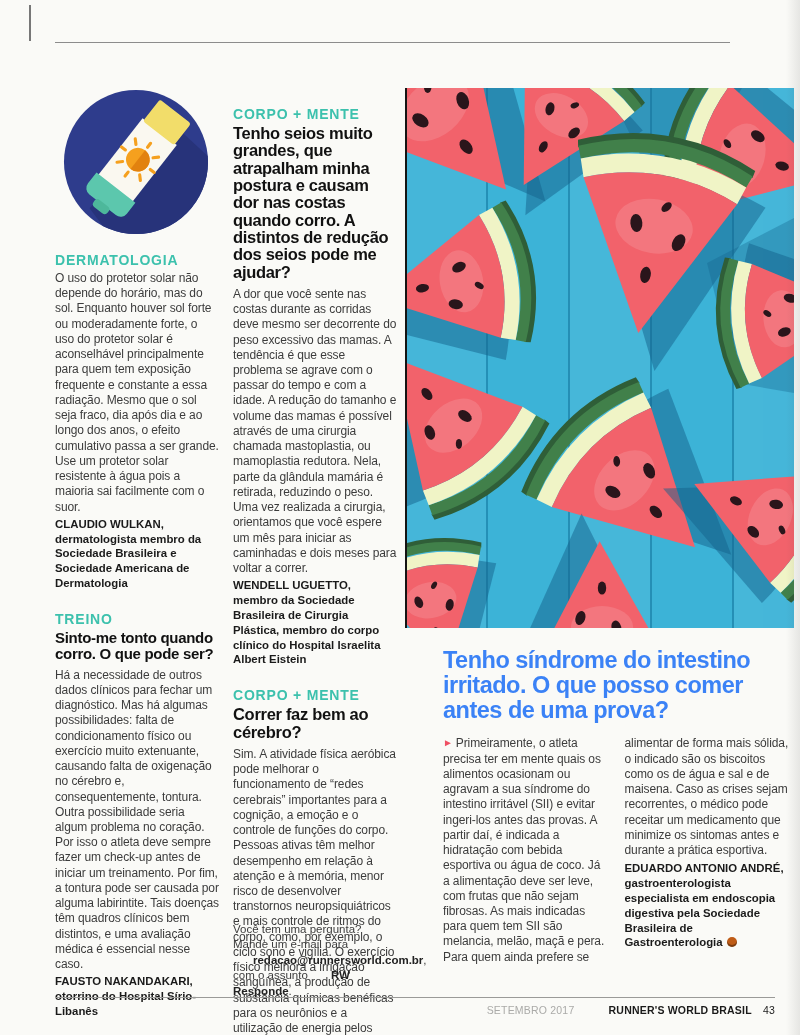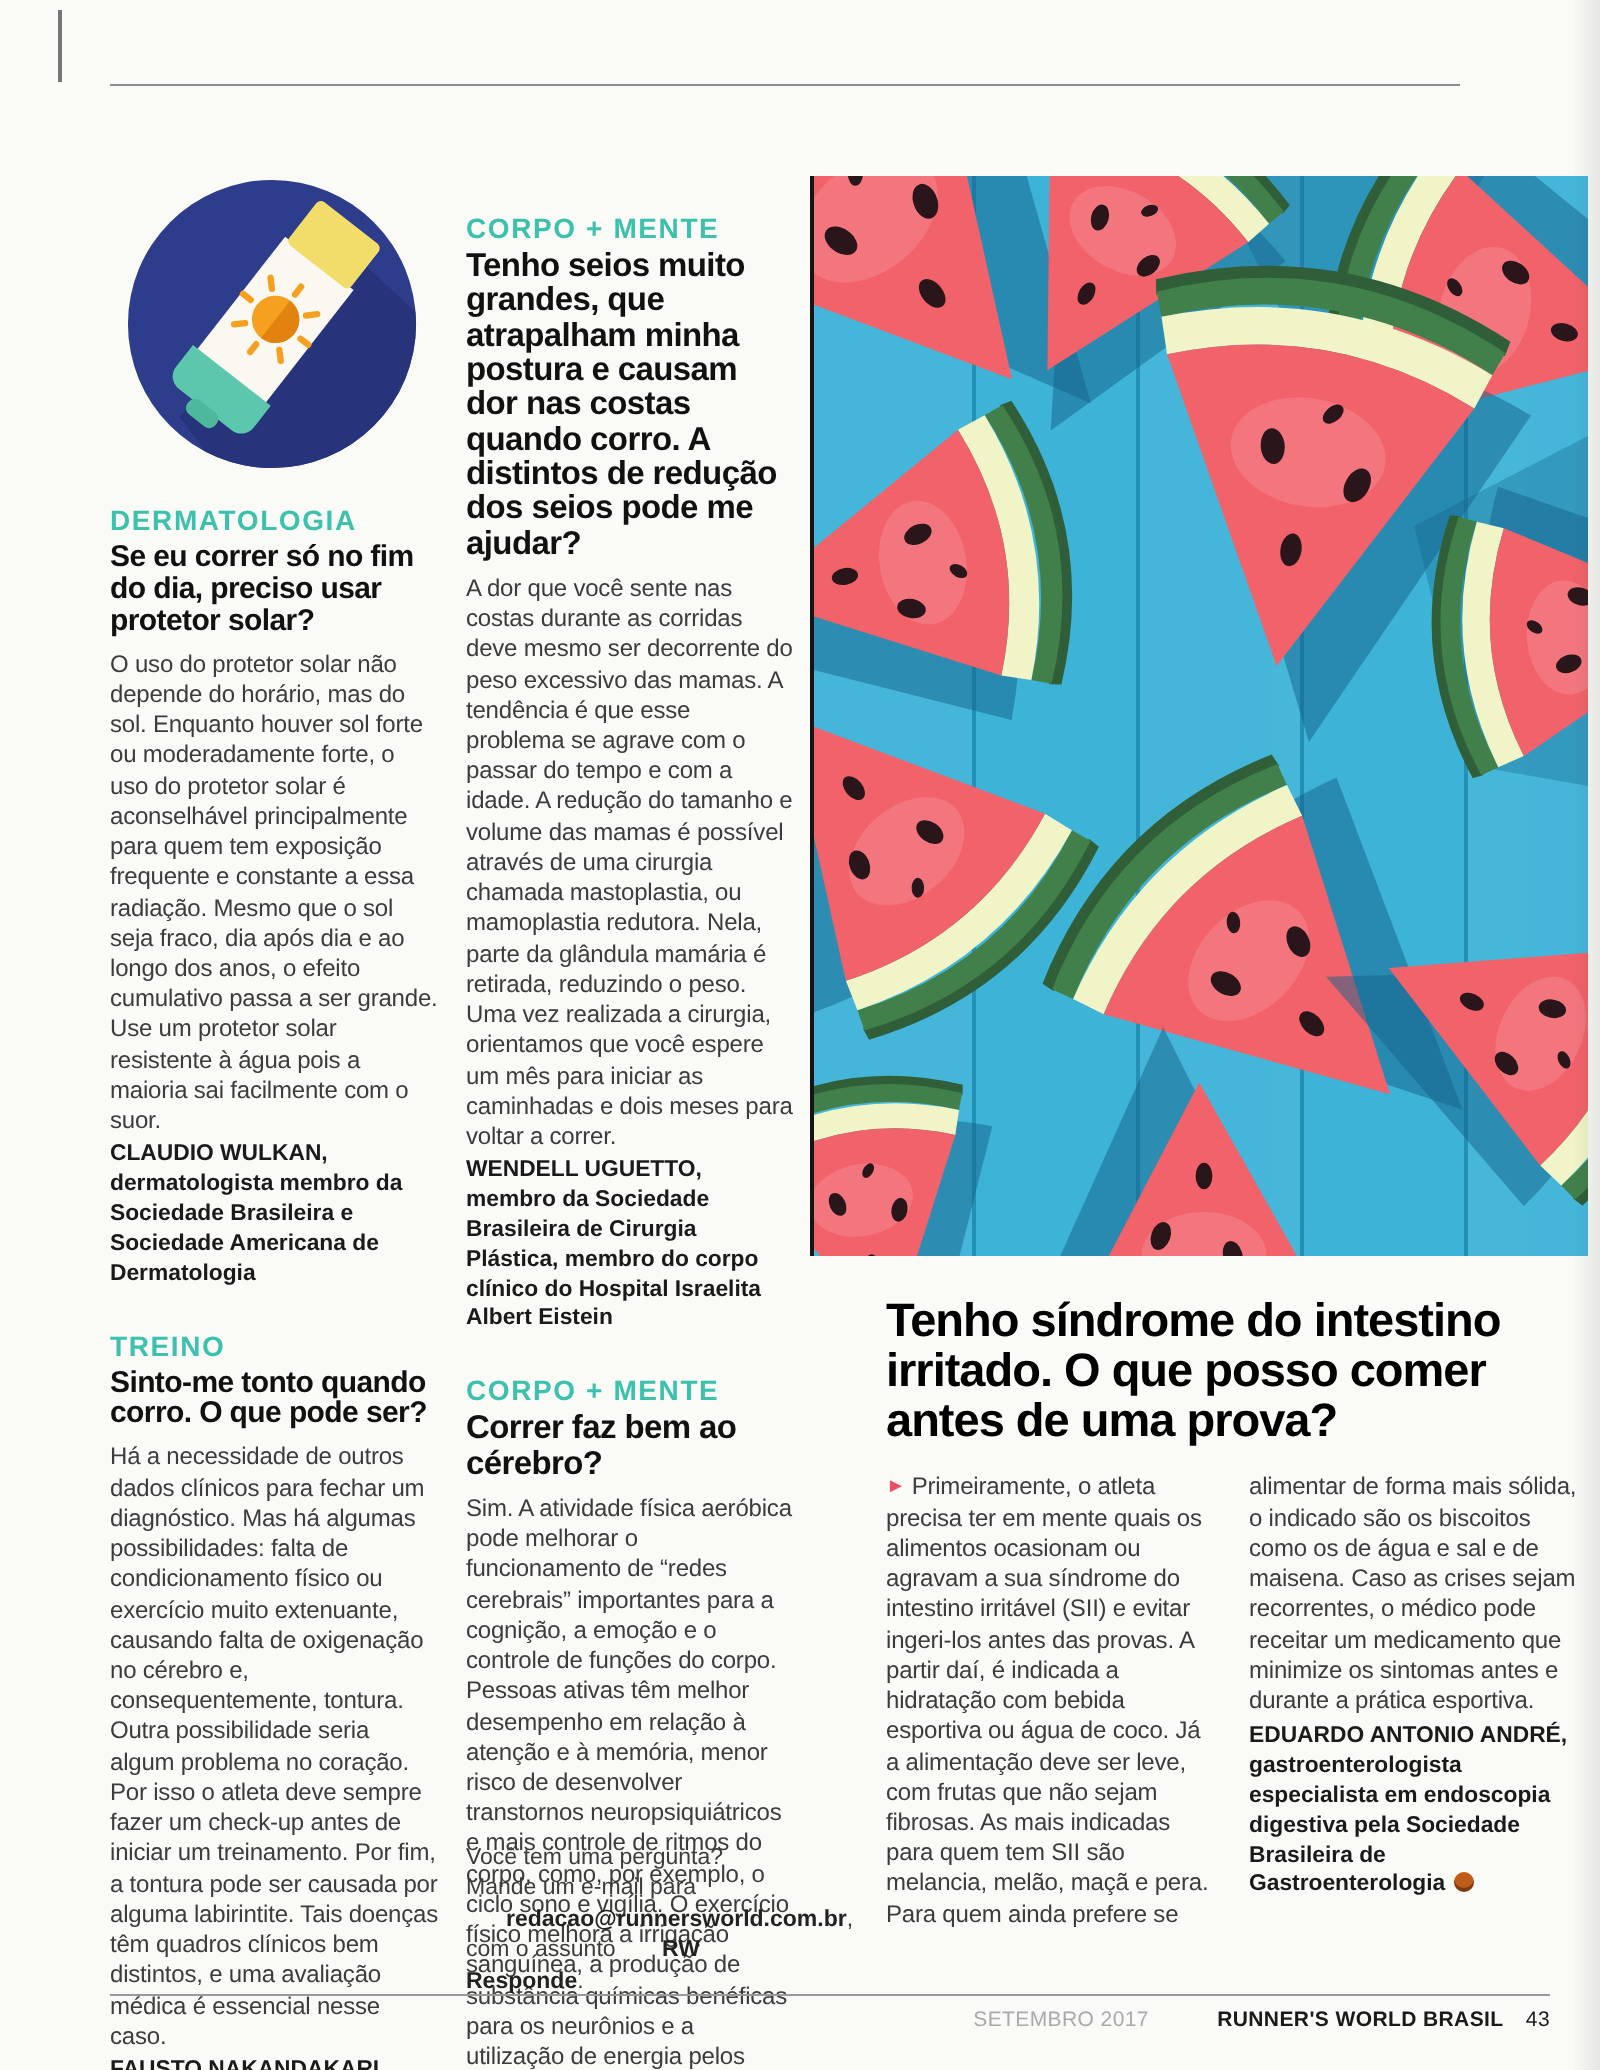--- a/index.html
+++ b/index.html
@@ -33,21 +33,21 @@
           font-size:11.5px;line-height:1.34;color:#3c3c3c;}
   .prompt .b{font-weight:bold;color:#222;padding-left:20px;}
   .prompt-line{display:block;}
 
   .photo{position:absolute;left:405px;top:88px;width:387px;height:540px;
          border-left:2px solid #141414;background:#3cb3d7;}
   .photo svg{display:block;width:100%;height:100%;}
 
   .nutrition{position:absolute;left:443px;top:646px;width:348px;}
   .nut-head{font-size:23.5px;line-height:1.07;font-weight:800;letter-spacing:-.5px;
-            color:#000000;margin:2px 0 0;}
+            color:#3b82f6;margin:2px 0 0;}
   .nut-cols{column-count:2;column-gap:15px;margin-top:13px;}
   .nut-cols p.body{margin:0 0 3px;}
   .arrow{color:#ef4f63;font-size:10px;vertical-align:1px;margin-right:3px;}
   .endmark{display:inline-block;width:10px;height:10px;border-radius:50%;
            background:#bf5c17;box-shadow:inset 0 -2px 0 rgba(0,0,0,.35);
            vertical-align:-1px;margin-left:4px;}
 
   .footer{position:absolute;left:55px;right:25px;top:1004px;text-align:right;
           font-size:10.5px;letter-spacing:.2px;color:#aaaaa8;}
   .f-mag{font-weight:bold;color:#1a1a1a;margin-left:7px;padding-left:24px;}
@@ -89,21 +89,20 @@
               <line x1="60" y1="87" x2="64" y2="83"></line>
                 <line x1="86" y1="61" x2="90" y2="57"></line>
             </g>
           </g>
         </g>
       </svg>
     </div>
 
     <section class="qa">
       <div class="kicker">DERMATOLOGIA</div>
-      <h2 class="q">Se eu correr só no fim do dia, preciso usar protetor solar?</h2>
       <p class="body">O uso do protetor solar não depende do horário, mas do sol. Enquanto houver sol forte ou moderadamente forte, o uso do protetor solar é aconselhável principalmente para quem tem exposição frequente e constante a essa radiação. Mesmo que o sol seja fraco, dia após dia e ao longo dos anos, o efeito cumulativo passa a ser grande. Use um protetor solar resistente à água pois a maioria sai facilmente com o suor.</p>
       <p class="credit">CLAUDIO WULKAN, dermatologista membro da Sociedade Brasileira e Sociedade Americana de Dermatologia</p>
     </section>
 
     <section class="qa">
       <div class="kicker">TREINO</div>
       <h2 class="q">Sinto-me tonto quando corro. O que pode ser?</h2>
       <p class="body">Há a necessidade de outros dados clínicos para fechar um diagnóstico. Mas há algumas possibilidades: falta de condicionamento físico ou exercício muito extenuante, causando falta de oxigenação no cérebro e, consequentemente, tontura. Outra possibilidade seria algum problema no coração. Por isso o atleta deve sempre fazer um check-up antes de iniciar um treinamento. Por fim, a tontura pode ser causada por alguma labirintite. Tais doenças têm quadros clínicos bem distintos, e uma avaliação médica é essencial nesse caso.</p>
       <p class="credit">FAUSTO NAKANDAKARI, otorrino do Hospital Sírio-Libanês</p>
     </section>

